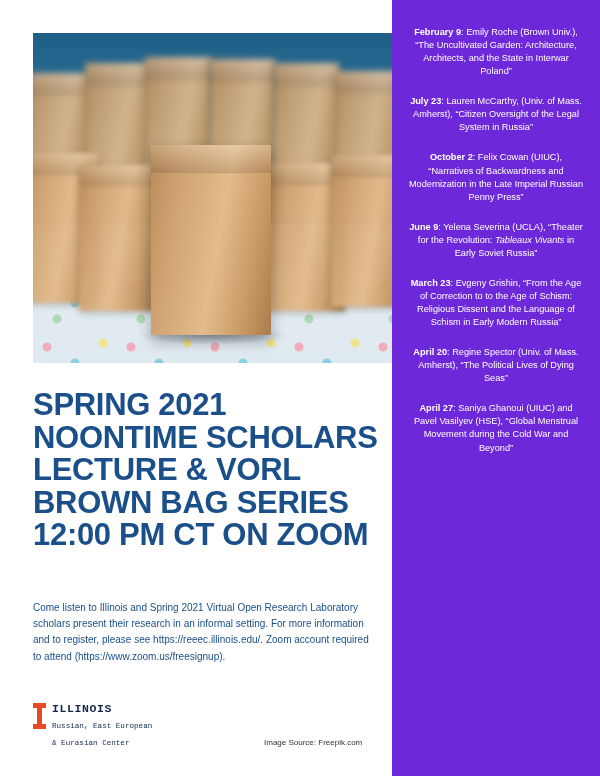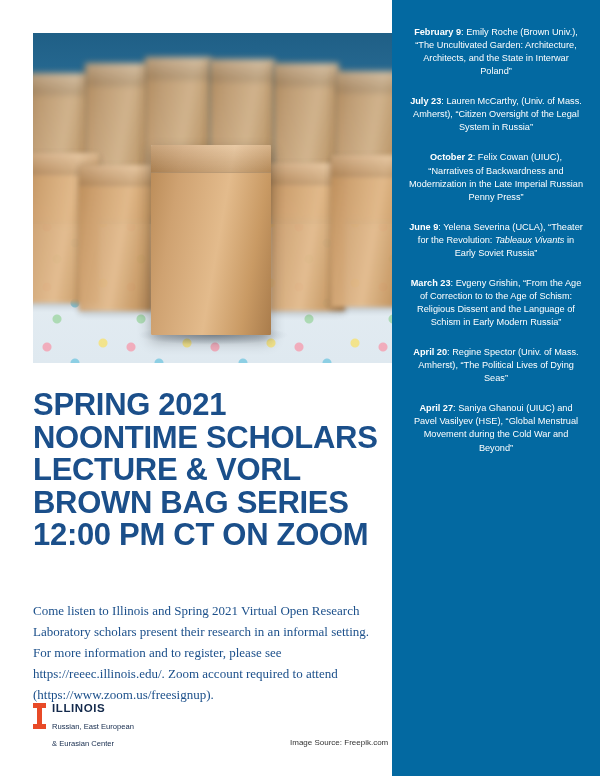--- a/index.html
+++ b/index.html
@@ -21,21 +21,21 @@
     box-sizing: border-box;
   }
 
   
   .side-column {
     position: absolute;
     left: 392px;
     top: 0;
     width: 208px;
     height: 776px;
-    background: #0369a1;
+    background: #6d28d9;
     box-sizing: border-box;
     padding: 26px 12px 10px 12px;
     color: #ffffff;
   }
   .talk {
     text-align: center;
     font-size: 9.2px;
     line-height: 1.42;
     color: #ffffff;
     margin-bottom: 17px;
@@ -124,35 +124,35 @@
   .headline .l1, .headline .l2, .headline .l3, .headline .l4, .headline .l5 {
     font-size: 31px;
   }
 
   
   .body-copy {
     position: absolute;
     left: 33px;
     top: 600px;
     width: 345px;
-    font-size: 13px;
+    font-size: 10px;
     line-height: 1.62;
     color: #1b4f8a;
-    font-family: Liberation Serif, serif;
   }
 
   
   .footer {
     position: absolute;
     left: 33px;
     top: 702px;
     width: 250px;
     display: flex;
     align-items: flex-start;
     gap: 6px;
+    font-family: Liberation Mono, monospace;
   }
   .footer .mark {
     width: 13px;
     height: 26px;
     position: relative;
     flex: 0 0 auto;
     margin-top: 1px;
   }
   .footer .mark .i-top,
   .footer .mark .i-bot {
@@ -185,21 +185,20 @@
     line-height: 1.28;
     margin-top: 7px;
   }
 
   .credit {
     position: absolute;
     left: 264px;
     top: 738px;
     font-size: 8px;
     color: #333333;
-    margin-left: 26px;
   }
 </style>
 </head>
 <body>
 
 <div class="poster">
 
   <div class="photo">
     <div class="tablecloth"></div>
     <div class="backdrop"></div>

